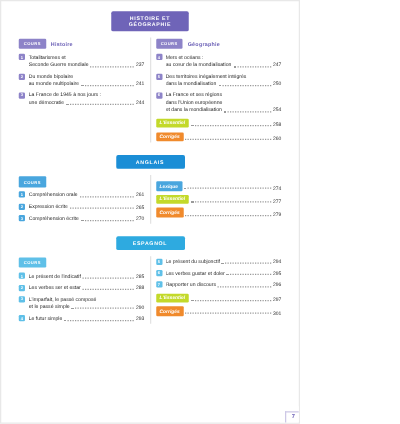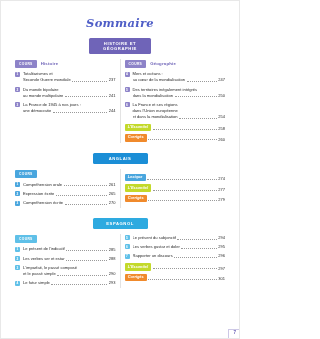--- a/index.html
+++ b/index.html
@@ -132,21 +132,20 @@
     border-left:1px solid #cdc8e6;
     border-top:1px solid #cdc8e6;
     box-sizing:border-box;
   }
 </style>
 </head>
 <body>
 
 <div class="page">
 
-  <div class="title">Sommaire</div>
 
   <div id="sections-root">
       <div class="section">
         <div class="banner hg">HISTOIRE ET GÉOGRAPHIE</div>
         <div class="cols">
           <div class="colrule"></div>
           <div class="col">
             <div class="colhead">
               <span class="chip hg">COURS</span>
               <span class="colsubject hg">Histoire</span>

